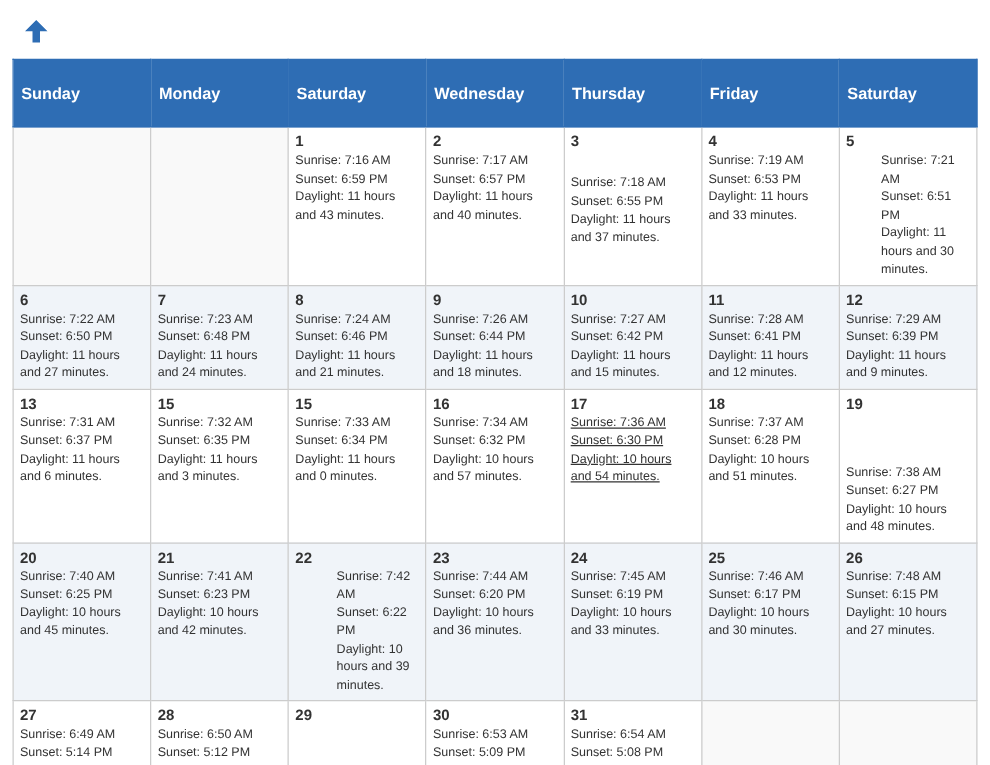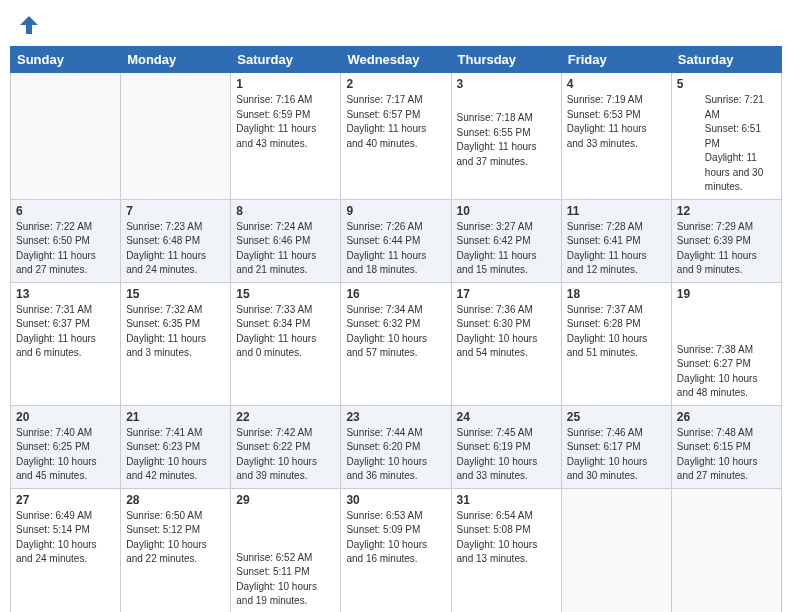--- a/index.html
+++ b/index.html
@@ -51,21 +51,21 @@
     }
     .calendar {
       width: 100%;
       border-collapse: collapse;
       border: 1px solid #ccc;
     }
     .calendar th {
       background-color: #2e6db4;
       color: white;
       text-align: left;
-      padding: 5px 6px;
+      padding: 19px 6px;
       font-size: 13px;
       border: 1px solid #2e6db4;
     }
     .calendar td {
       vertical-align: top;
       padding: 4px 5px;
       border: 1px solid #ccc;
       width: calc(100% / 7);
       min-height: 80px;
       font-size: 10.5px;
@@ -178,21 +178,21 @@
 Daylight: 11 hours and 21 minutes.</div>
         </td>
         <td>
           <span class="day-num">9</span>
           <div class="day-info" style="white-space: pre-line;">Sunrise: 7:26 AM
 Sunset: 6:44 PM
 Daylight: 11 hours and 18 minutes.</div>
         </td>
         <td>
           <span class="day-num">10</span>
-          <div class="day-info" style="white-space: pre-line;">Sunrise: 3:27 AM
+          <div class="day-info" style="white-space: pre-line;">Sunrise: 7:27 AM
 Sunset: 6:42 PM
 Daylight: 11 hours and 15 minutes.</div>
         </td>
         <td>
           <span class="day-num">11</span>
           <div class="day-info" style="white-space: pre-line;">Sunrise: 7:28 AM
 Sunset: 6:41 PM
 Daylight: 11 hours and 12 minutes.</div>
         </td>
         <td>
@@ -222,21 +222,21 @@
 Daylight: 11 hours and 0 minutes.</div>
         </td>
         <td>
           <span class="day-num">16</span>
           <div class="day-info" style="white-space: pre-line;">Sunrise: 7:34 AM
 Sunset: 6:32 PM
 Daylight: 10 hours and 57 minutes.</div>
         </td>
         <td>
           <span class="day-num">17</span>
-          <div class="day-info" style="white-space: pre-line;">Sunrise: 7:36 AM
+          <div class="day-info" style="white-space: pre-line; text-decoration: underline;">Sunrise: 7:36 AM
 Sunset: 6:30 PM
 Daylight: 10 hours and 54 minutes.</div>
         </td>
         <td>
           <span class="day-num">18</span>
           <div class="day-info" style="white-space: pre-line;">Sunrise: 7:37 AM
 Sunset: 6:28 PM
 Daylight: 10 hours and 51 minutes.</div>
         </td>
         <td>
@@ -254,21 +254,21 @@
 Daylight: 10 hours and 45 minutes.</div>
         </td>
         <td>
           <span class="day-num">21</span>
           <div class="day-info" style="white-space: pre-line;">Sunrise: 7:41 AM
 Sunset: 6:23 PM
 Daylight: 10 hours and 42 minutes.</div>
         </td>
         <td>
           <span class="day-num">22</span>
-          <div class="day-info" style="white-space: pre-line;">Sunrise: 7:42 AM
+          <div class="day-info" style="white-space: pre-line; margin-left: 33px;">Sunrise: 7:42 AM
 Sunset: 6:22 PM
 Daylight: 10 hours and 39 minutes.</div>
         </td>
         <td>
           <span class="day-num">23</span>
           <div class="day-info" style="white-space: pre-line;">Sunrise: 7:44 AM
 Sunset: 6:20 PM
 Daylight: 10 hours and 36 minutes.</div>
         </td>
         <td>

